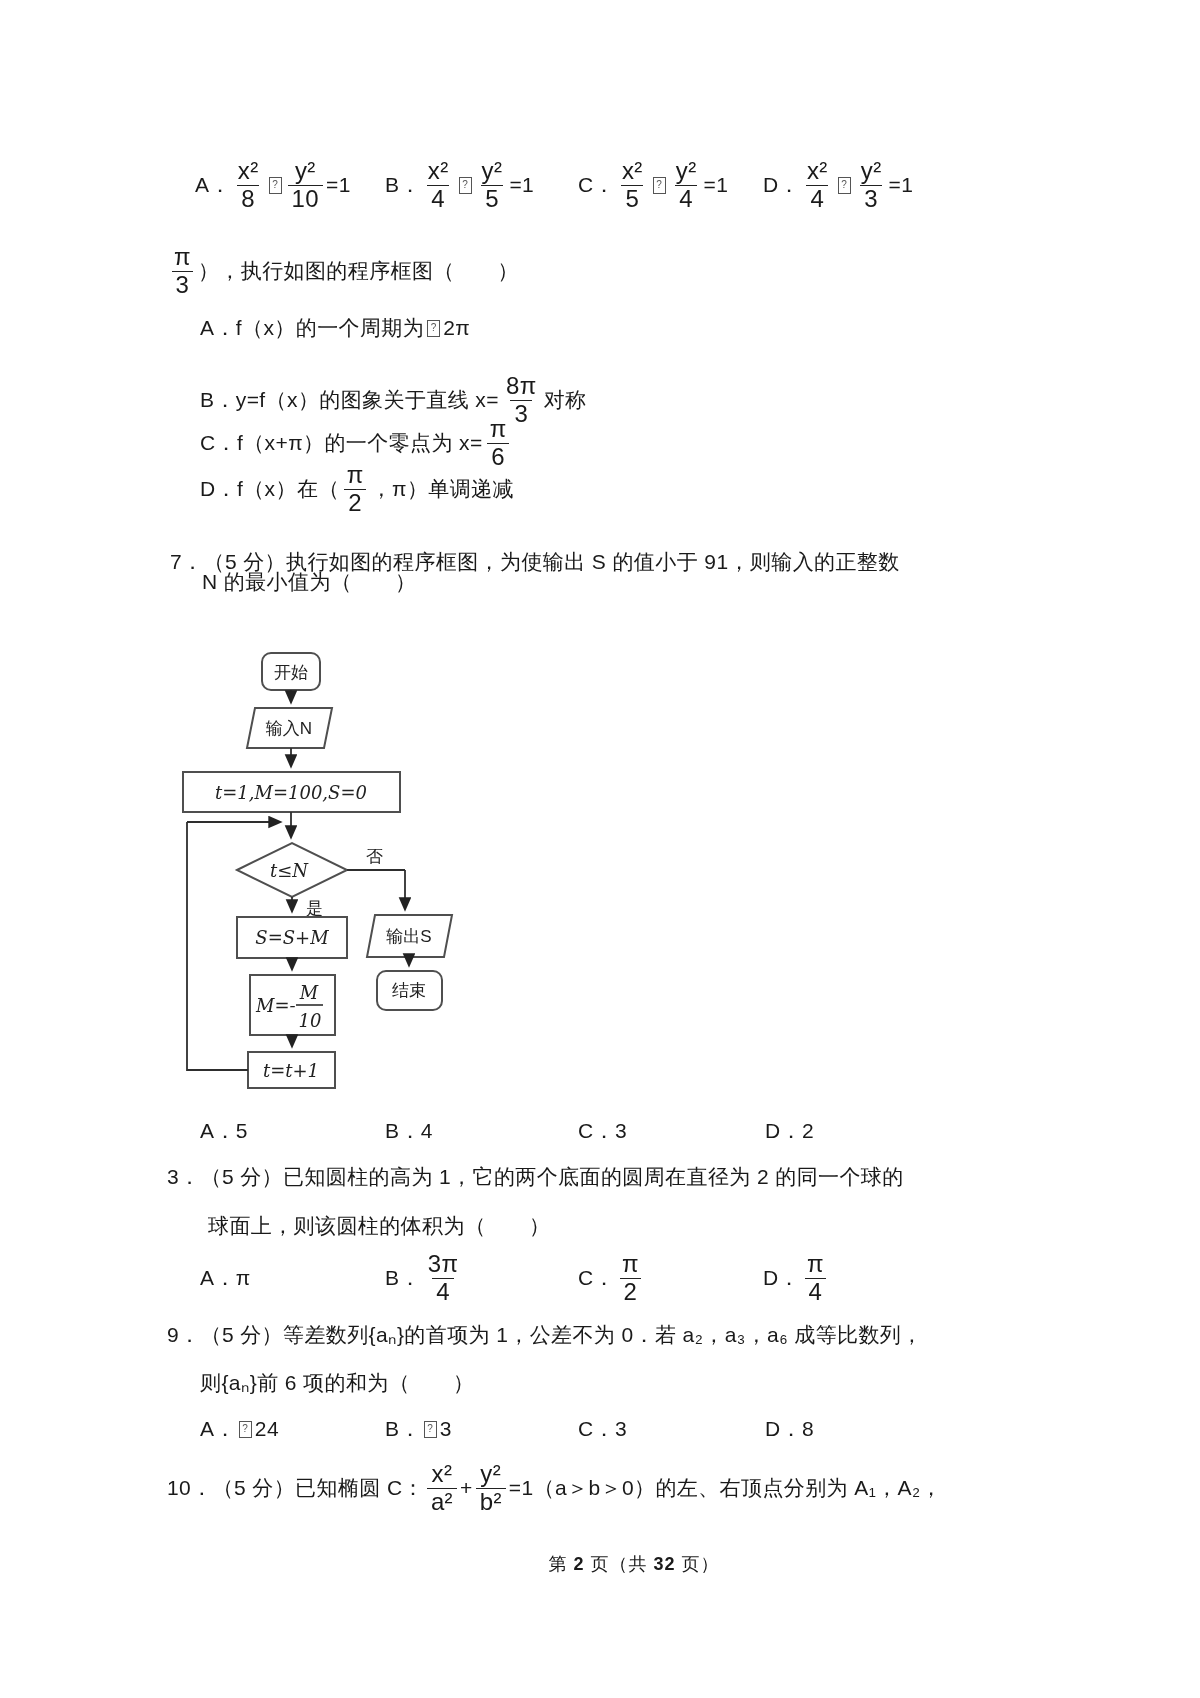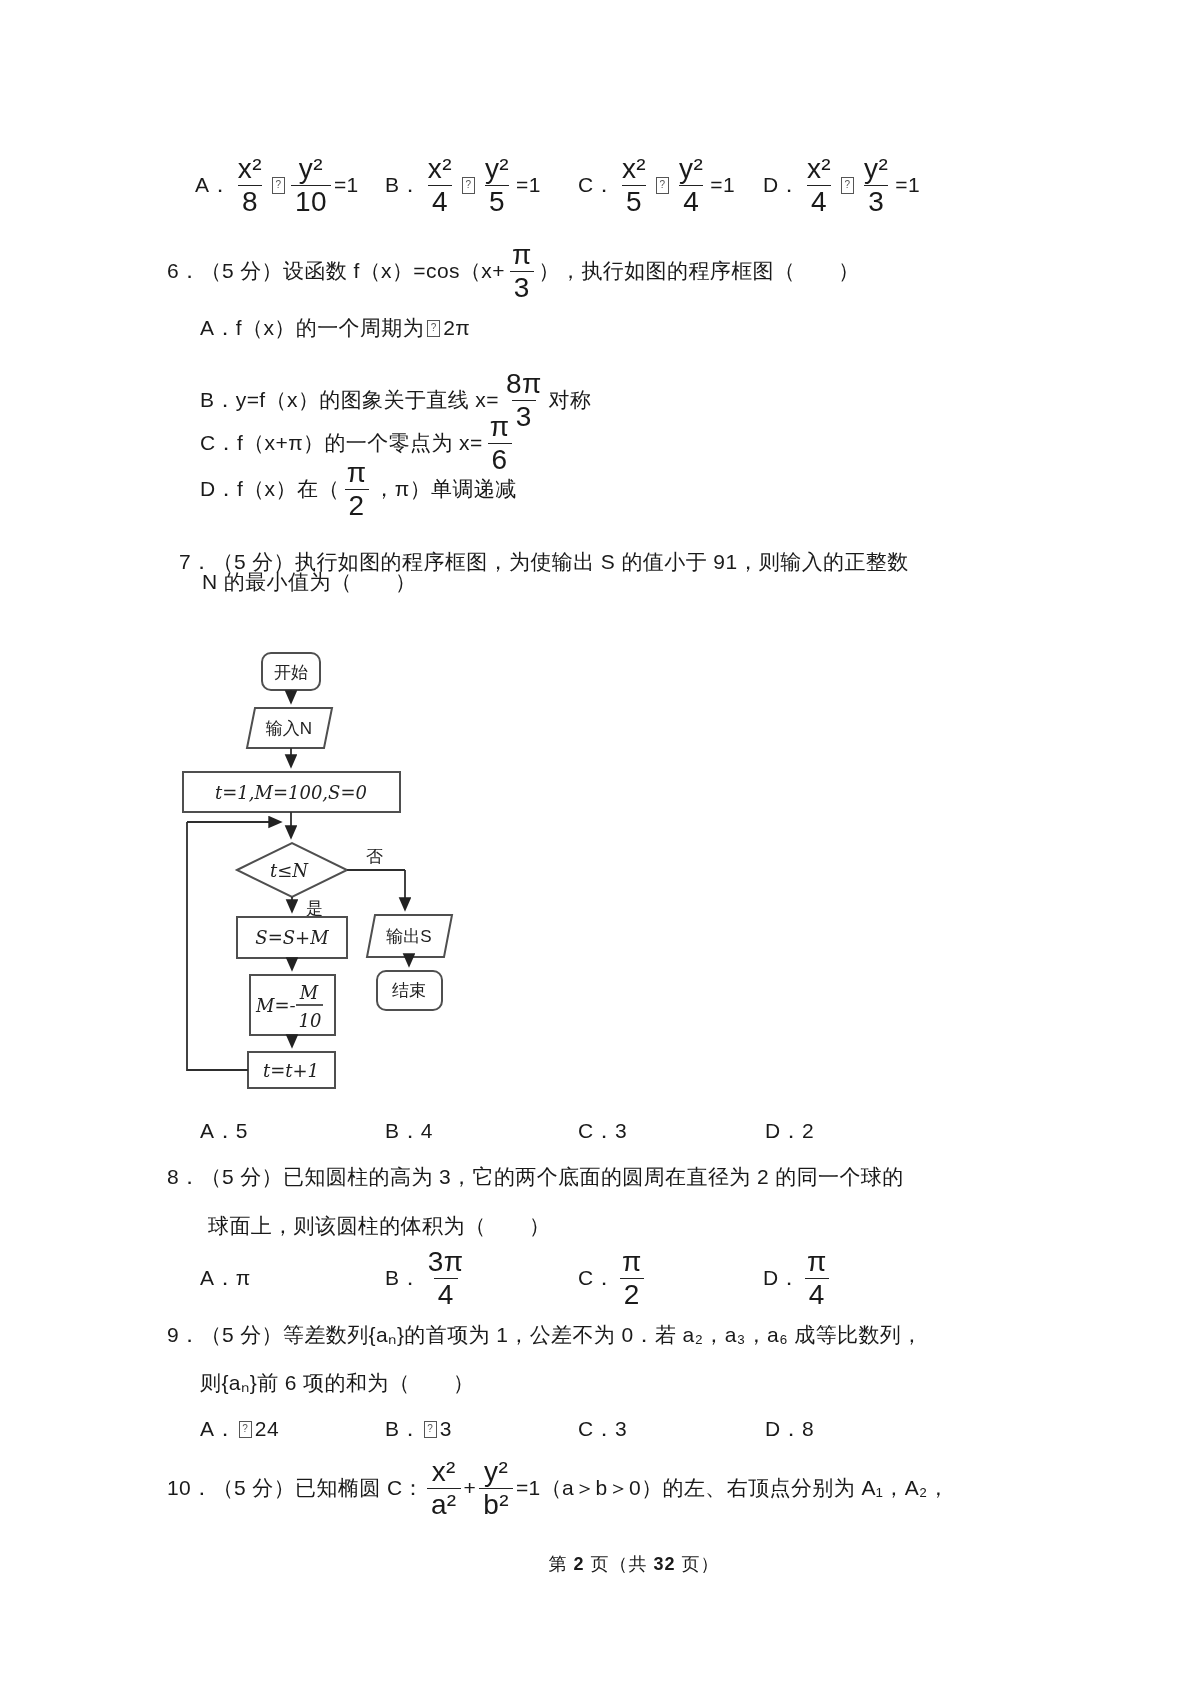--- a/index.html
+++ b/index.html
@@ -5,21 +5,21 @@
   html,body { margin:0; padding:0; background:#888; }
   .page {
     position:relative; width:1200px; height:1698px; margin:0 auto;
     background:#ffffff; color:#1a1a1a;
     font-family:"Liberation Sans", sans-serif;
     overflow:hidden;
   }
   .abs { position:absolute; }
   .mrow { display:flex; align-items:center; font-size:21px; white-space:nowrap; letter-spacing:0.4px; }
   .line { font-size:21px; white-space:nowrap; letter-spacing:0.4px; }
-  .frac { display:inline-flex; flex-direction:column; align-items:center; margin:0 3px; line-height:1.12; font-size:28px; }
+  .frac { display:inline-flex; flex-direction:column; align-items:center; margin:0 3px; line-height:1.12; font-size:24px; }
   .frac .num { display:block; padding:0 4px; }
   .frac .den { display:block; border-top:1.7px solid #222; padding:0 4px; }
   .tofu {
     display:inline-flex; align-items:center; justify-content:center;
     border:1.3px solid #555; color:#555;
     width:11px; height:15px; font-size:10px; line-height:1;
     margin:0 3px; flex:none;
   }
   .footer { position:absolute; top:1552px; left:0; width:100%; text-align:center; font-size:18px; letter-spacing:1px;margin-left:34px; }
   .footer .b { font-weight:bold; }
@@ -83,21 +83,20 @@
       </span>
     <span class="tofu">?</span>
     <span class="frac">
         <span class="num">y²</span>
         <span class="den">3</span>
       </span>
     <span>=1</span>
   </div>
 
   <div class="abs mrow" style="left:167px;top:243px;height:56px">
-    <span>6．（5 分）设函数 f（x）=cos（x+</span>
     <span class="frac">
         <span class="num">π</span>
         <span class="den">3</span>
       </span>
     <span>），执行如图的程序框图（　　）</span>
   </div>
   <div class="abs mrow" style="left:200px;top:315px;height:26px">
     <span>A．f（x）的一个周期为</span>
     <span class="tofu">?</span>
     <span>2π</span>
@@ -119,21 +118,21 @@
   </div>
   <div class="abs mrow" style="left:200px;top:461px;height:56px">
     <span>D．f（x）在（</span>
     <span class="frac">
         <span class="num">π</span>
         <span class="den">2</span>
       </span>
     <span>，π）单调递减</span>
   </div>
 
-  <div class="abs line" style="left:179px;top:548px">7．（5 分）执行如图的程序框图，为使输出 S 的值小于 91，则输入的正整数</div>
+  <div class="abs line" style="left:170px;top:548px">7．（5 分）执行如图的程序框图，为使输出 S 的值小于 91，则输入的正整数</div>
   <div class="abs line" style="left:202px;top:568px">N 的最小值为（　　）</div>
 
   <svg class="abs" style="left:170px;top:600px" width="300" height="500" viewBox="0 0 300 500">
     <defs>
       <marker id="arr" markerWidth="9" markerHeight="8" refX="6.5" refY="3.5" orient="auto">
         <path d="M0,0 L8,3.5 L0,7 Z" fill="#222"></path>
       </marker>
     </defs>
 
     <rect class="fc-shape" x="92" y="53" width="58" height="37" rx="9"></rect>
@@ -194,21 +193,21 @@
   </div>
   <div class="abs mrow" style="left:578px;top:1118px;height:26px">
     <span>C．</span>
       <span>3</span>
   </div>
   <div class="abs mrow" style="left:765px;top:1118px;height:26px">
     <span>D．</span>
       <span>2</span>
   </div>
 
-  <div class="abs line" style="left:167px;top:1163px">8．（5 分）已知圆柱的高为 3，它的两个底面的圆周在直径为 2 的同一个球的</div>
+  <div class="abs line" style="left:167px;top:1163px">3．（5 分）已知圆柱的高为 1，它的两个底面的圆周在直径为 2 的同一个球的</div>
   <div class="abs line" style="left:208px;top:1212px">球面上，则该圆柱的体积为（　　）</div>
   <div class="abs mrow" style="left:200px;top:1248px;height:60px">
     <span>A．</span>
       <span>π</span>
   </div>
   <div class="abs mrow" style="left:385px;top:1248px;height:60px">
     <span>B．</span>
     <span class="frac">
         <span class="num">3π</span>
         <span class="den">4</span>

